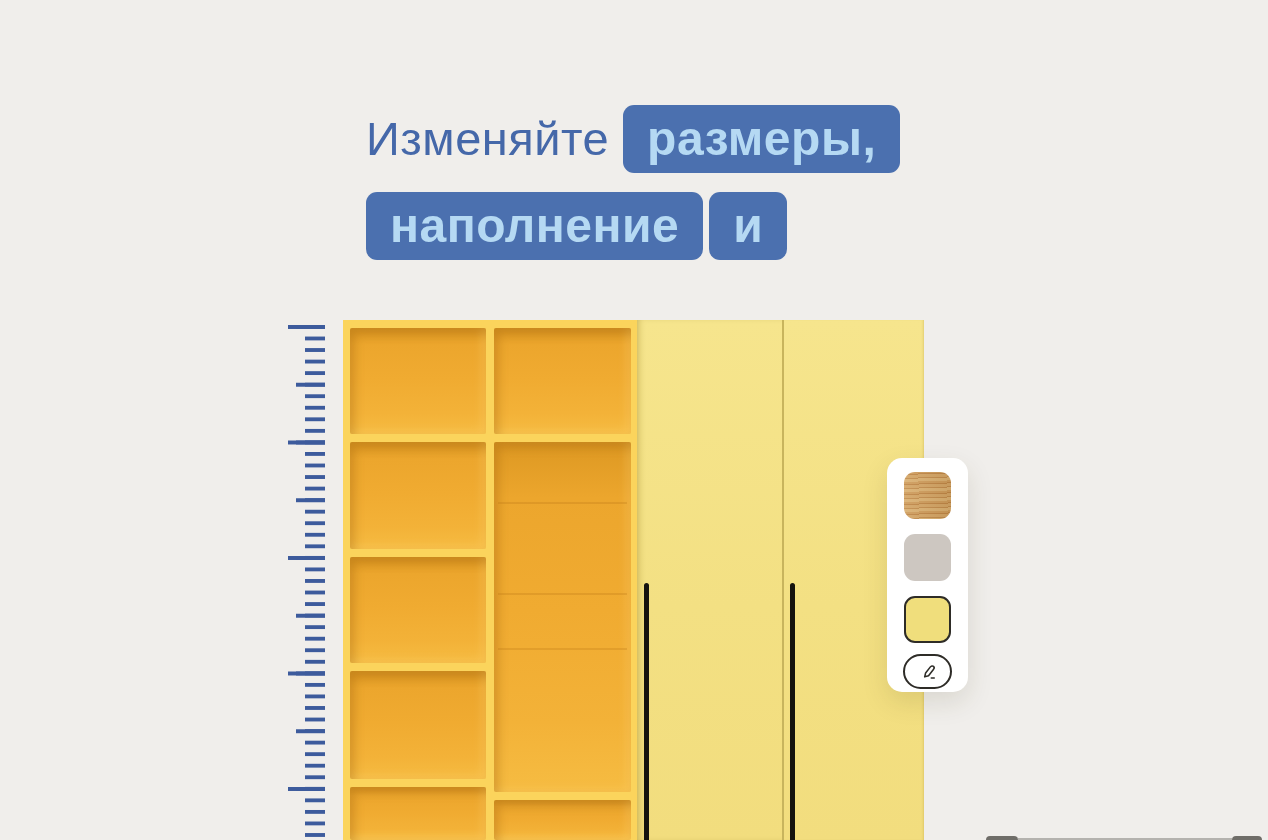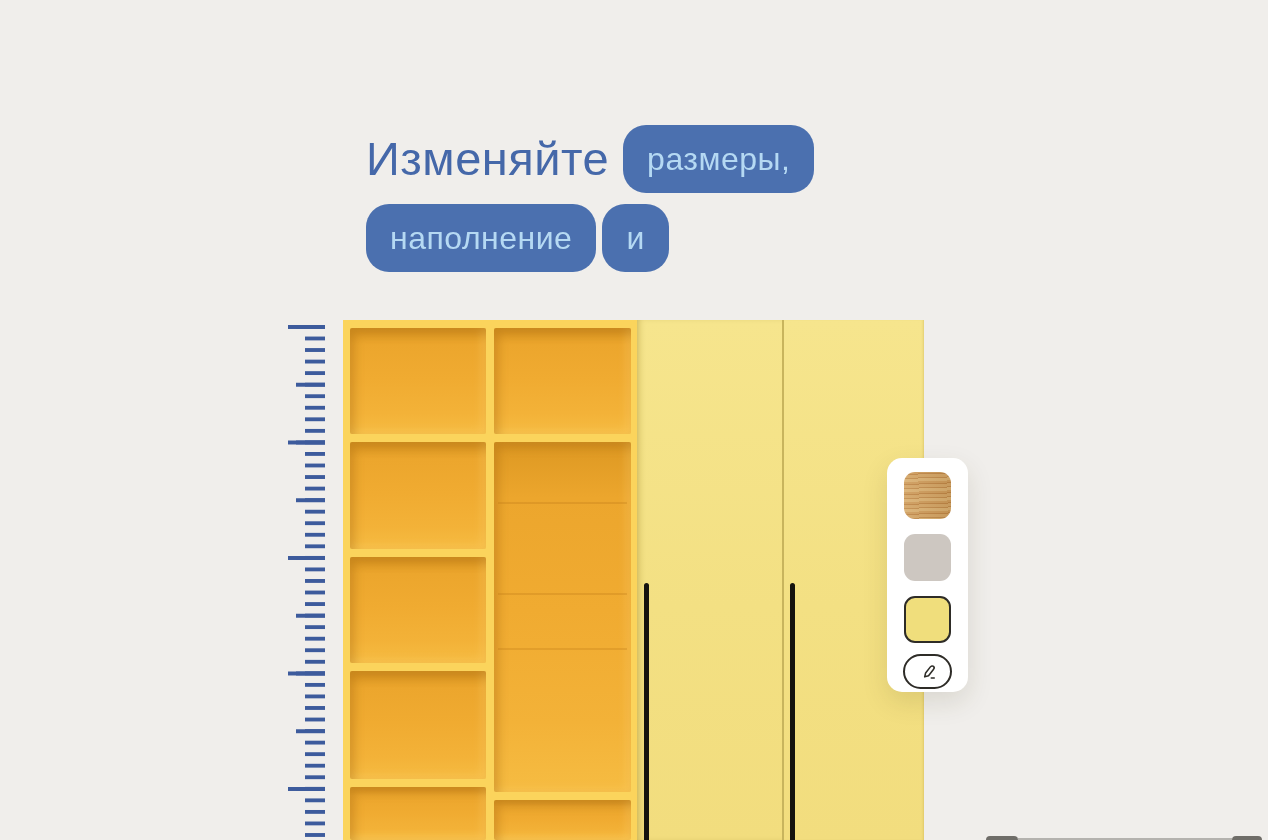--- a/index.html
+++ b/index.html
@@ -1,29 +1,29 @@
 <!DOCTYPE html>
 <html><head>
 <meta charset="utf-8">
 <style>
   html,body{margin:0;padding:0;}
   body{font-family:"Liberation Sans", sans-serif;}
   .stage{position:relative;width:1268px;height:840px;background:#F0EEEB;overflow:hidden;}
 
   
-  .title-block{position:absolute;left:366px;top:124px;width:520px;}
+  .title-block{position:absolute;left:366px;top:104px;width:520px;}
   .title-row{display:flex;align-items:center;}
   .title-row.row1{gap:14px;}
-  .title-row.row2{gap:6px;margin-top:10px;align-items:flex-end;}
+  .title-row.row2{gap:6px;margin-top:18px;align-items:flex-end;}
   .title-plain{
     color:#4568A9;font-size:47px;font-weight:400;letter-spacing:0.5px;line-height:70px;
   }
   .pill{
-    background:#4B70AF;color:#B5D9F3;font-size:32px;font-weight:400;letter-spacing:0.5px;
-    border-radius:23px;padding:9px 24px;line-height:50px;white-space:nowrap;
+    background:#4B70AF;color:#B5D9F3;font-size:48px;font-weight:700;letter-spacing:0.5px;
+    border-radius:11px;padding:9px 24px;line-height:50px;white-space:nowrap;
   }
 
   
   .ruler{
     position:absolute;left:288px;top:325px;width:37px;height:514px;
     background-image:
       linear-gradient(to bottom,#3D5B9C 0px,#3D5B9C 4px,transparent 4px),
       linear-gradient(to bottom,#3D5B9C 0px,#3D5B9C 4px,transparent 4px),
       linear-gradient(to bottom,#3D5B9C 0px,#3D5B9C 4px,transparent 4px);
     background-size:37px 115.5px, 29px 57.75px, 20px 11.55px;

